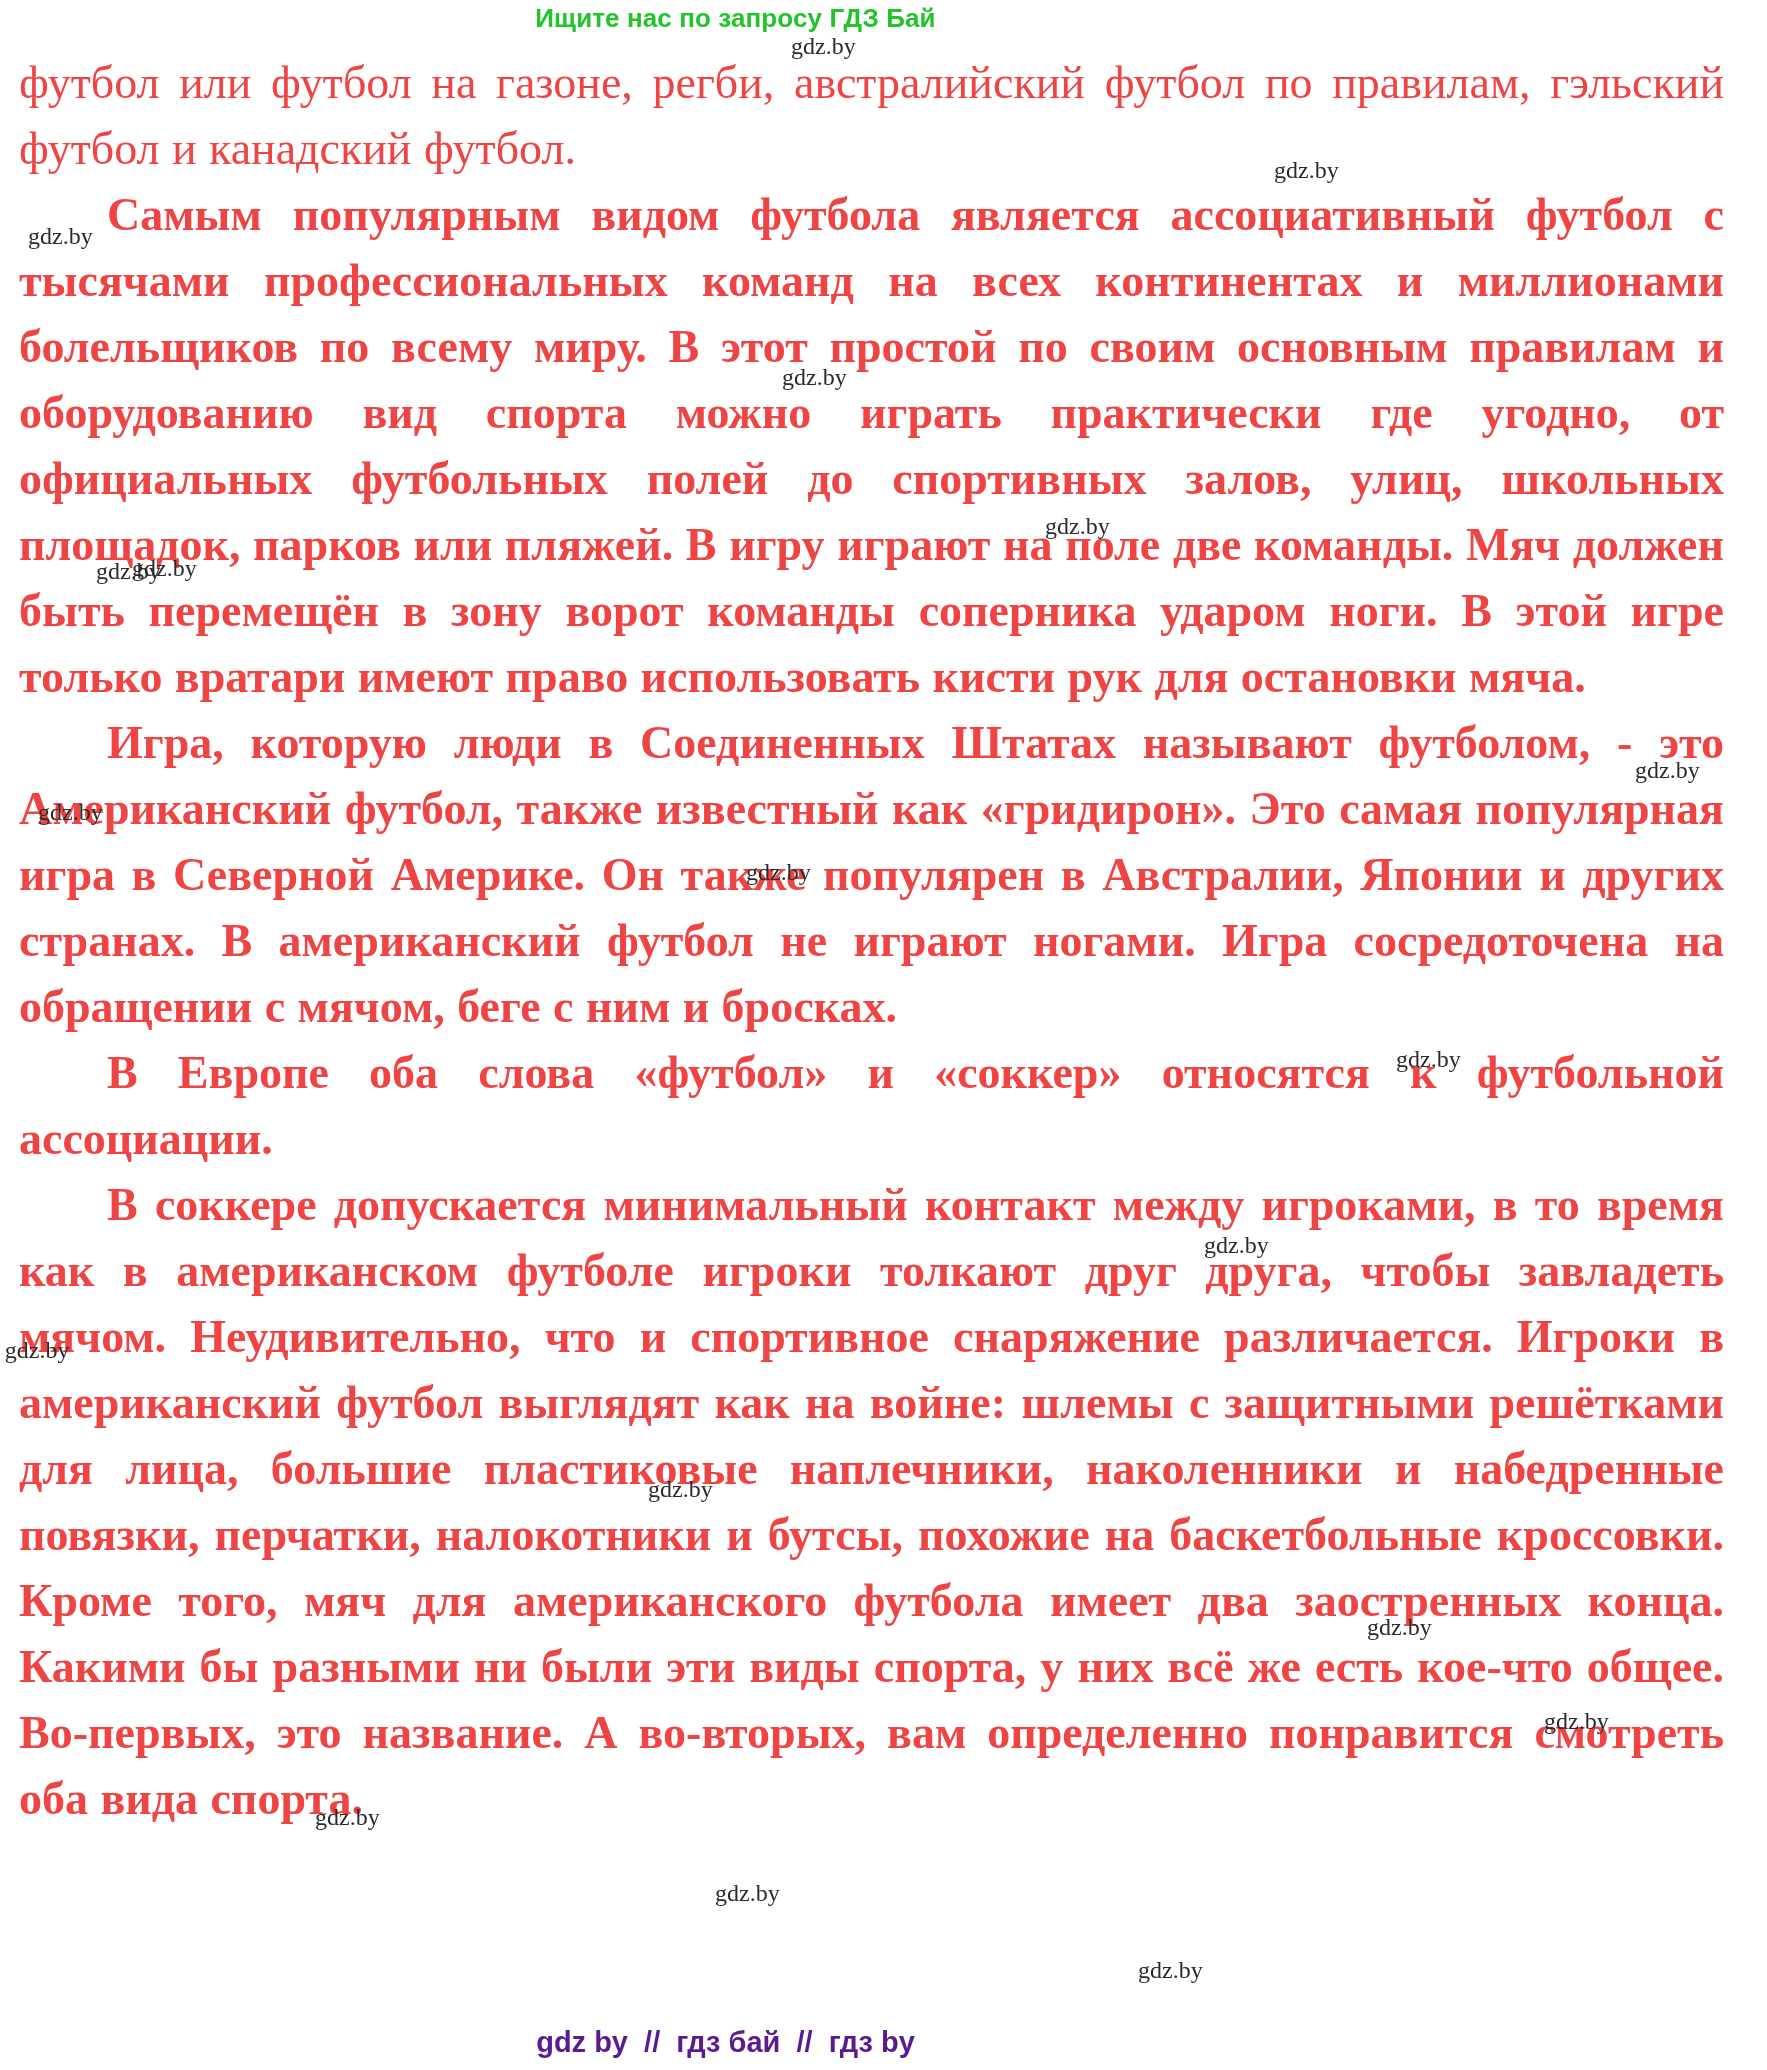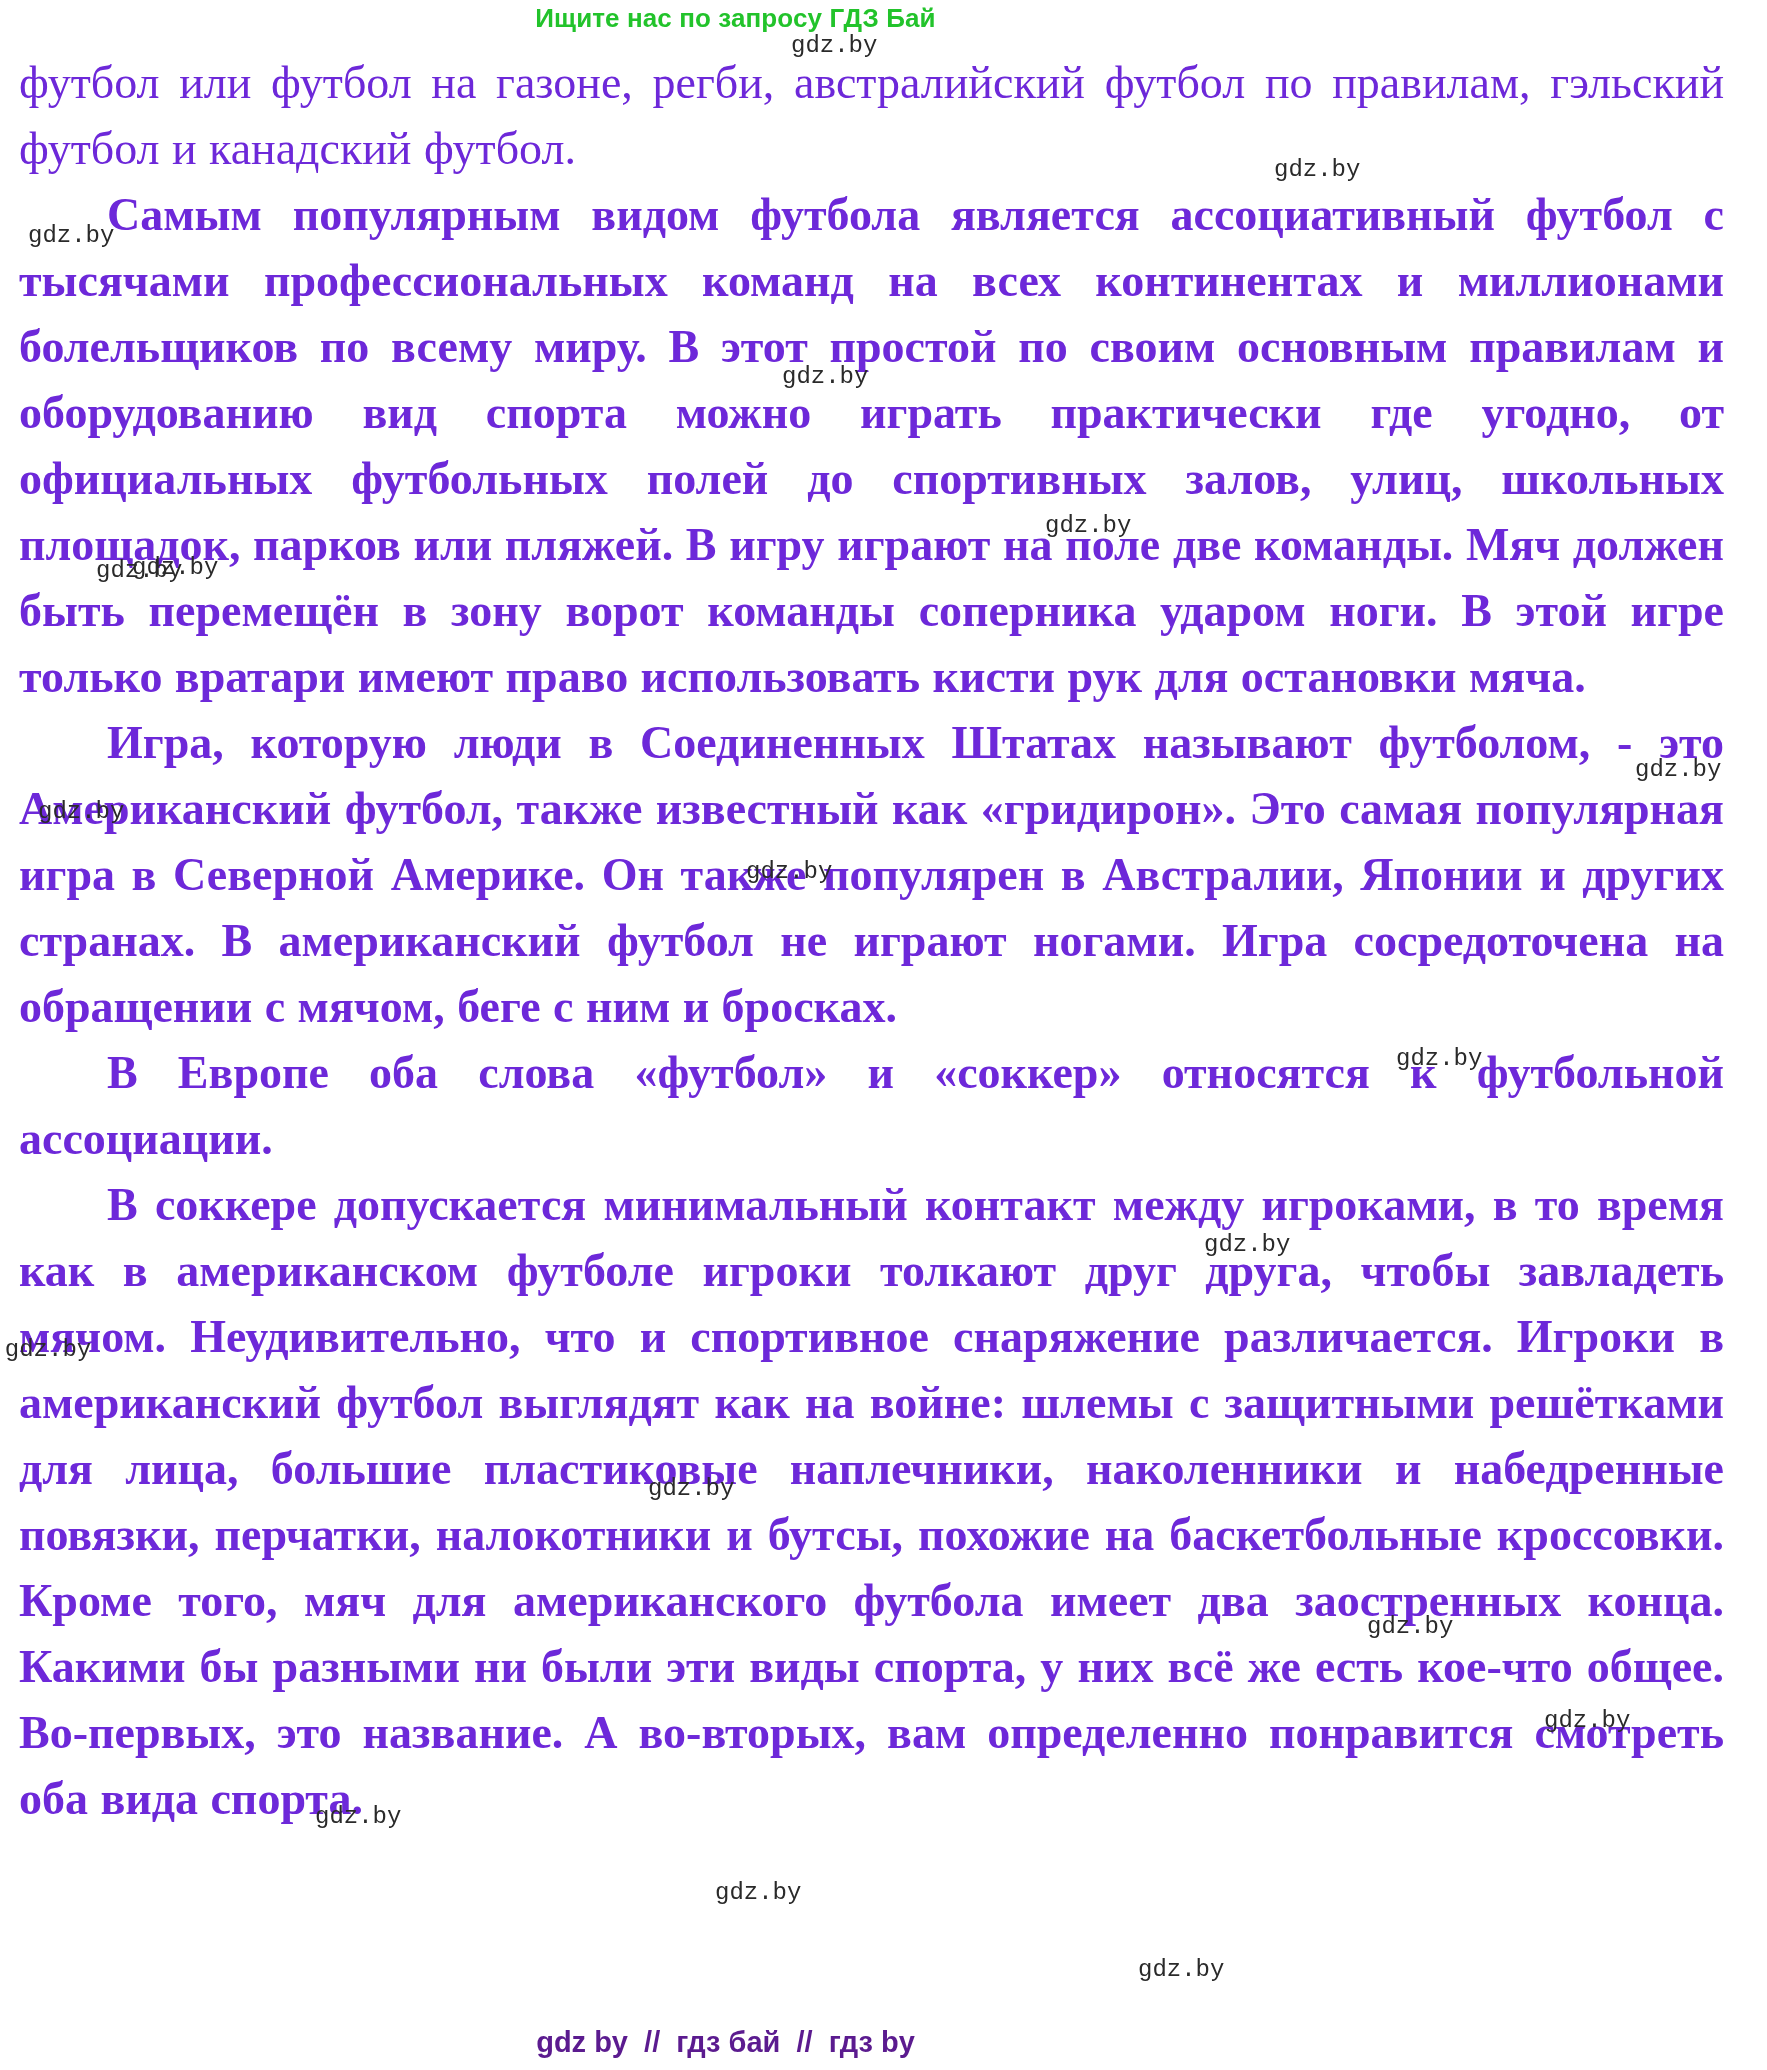--- a/index.html
+++ b/index.html
@@ -39,31 +39,31 @@
     position:absolute;
     top:50px;
     left:19px;
     width:1705px;
   }
   .para {
     font-size:46px;
     line-height:66px;
     text-align:justify;
     text-justify:inter-word;
-    color:#6d28d9;
+    color:#ef4444;
     font-family:"Liberation Serif", serif;
     hyphens:none;
     word-spacing:0.02em;
   }
   .para.indent { text-indent:88px;font-weight:bold; }
 
   
   .wm {
     position:absolute;
-    font-family:Liberation Mono, monospace;
+    font-family:Liberation Serif, serif;
     font-size:24px;
     color:#2a2a2a;
     white-space:nowrap;
     pointer-events:none;
     line-height:1;
     z-index:5;
   }
 
   
   #site-footer {

